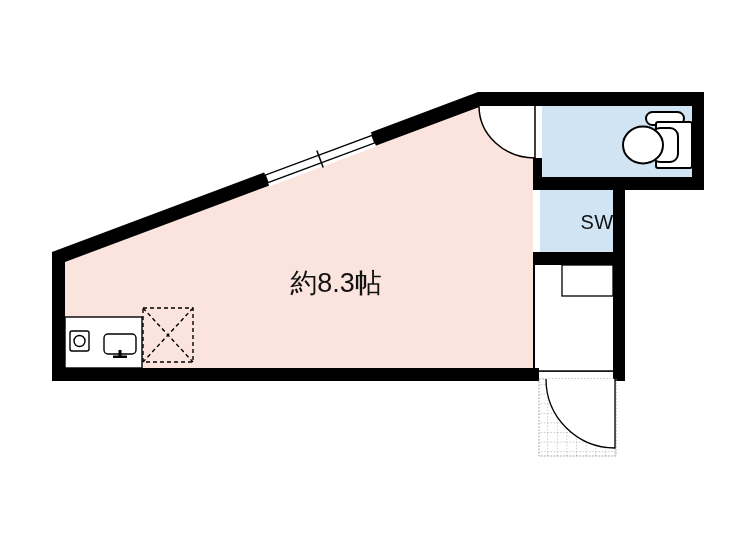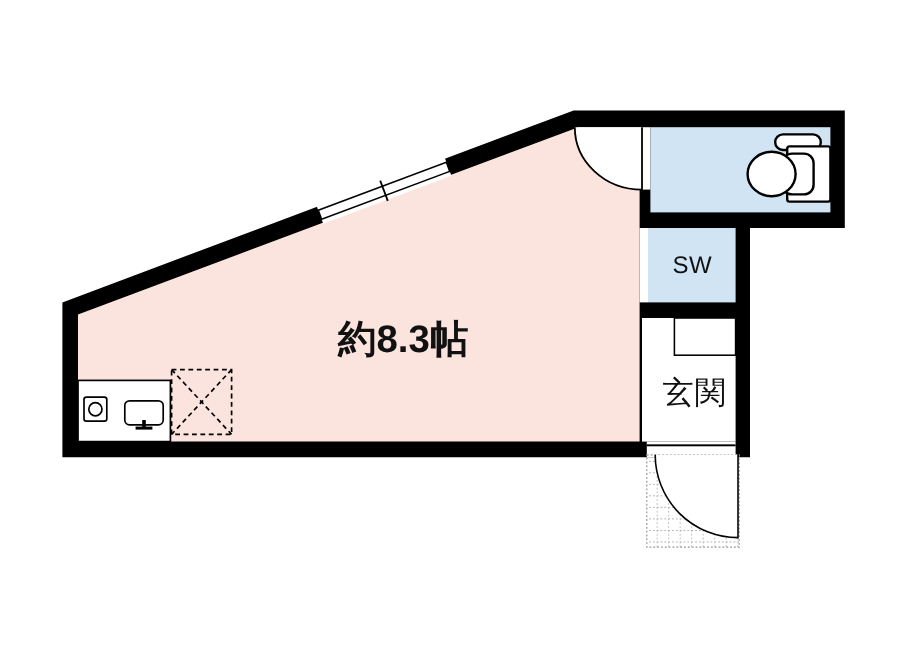--- a/index.html
+++ b/index.html
@@ -13,22 +13,22 @@
   }
   .stage svg { position: absolute; left: 0; top: 0; }
   .label {
     position: absolute;
     transform: translate(-50%, -50%);
     color: #111111;
     white-space: nowrap;
     font-family: "Liberation Sans", sans-serif;
   }
   .label-room   { font-size: 27px; font-weight: 500; letter-spacing: 1px; }
-  .label-size   { font-size: 32px; font-weight: 700; }
-  .label-sw     { font-size: 20px; font-weight: 500; letter-spacing: 0.5px; }
+  .label-size   { font-size: 27px; font-weight: 400; }
+  .label-sw     { font-size: 20px; font-weight: 500; letter-spacing: 0.5px; margin-left: 20px; }
   .label-genkan { font-size: 26px; font-weight: 500; letter-spacing: 1px; }
 </style>
 </head>
 <body>
 
 <div class="stage">
 
   <svg width="750" height="550" viewBox="0 0 750 550">
     <defs>
       <pattern id="porchGrid" width="9.6" height="9.6" patternUnits="userSpaceOnUse">
@@ -94,15 +94,14 @@
       <rect x="652" y="128" width="26" height="34" rx="8"></rect>
       <ellipse cx="643" cy="145" rx="20" ry="18.5"></ellipse>
     </g>
   </svg>
 
 
   <div class="label label-size" style="left:336px; top:283px;">約8.3帖</div>
 
   <div class="label label-sw" style="left:577px; top:222px;">SW</div>
 
-  <div class="label label-genkan" style="left:579px; top:327px;">玄関</div>
 
 </div>
 
 </body></html>

